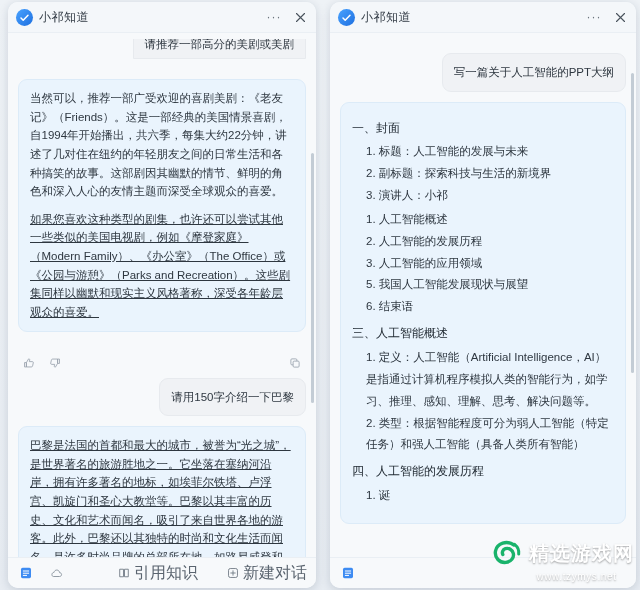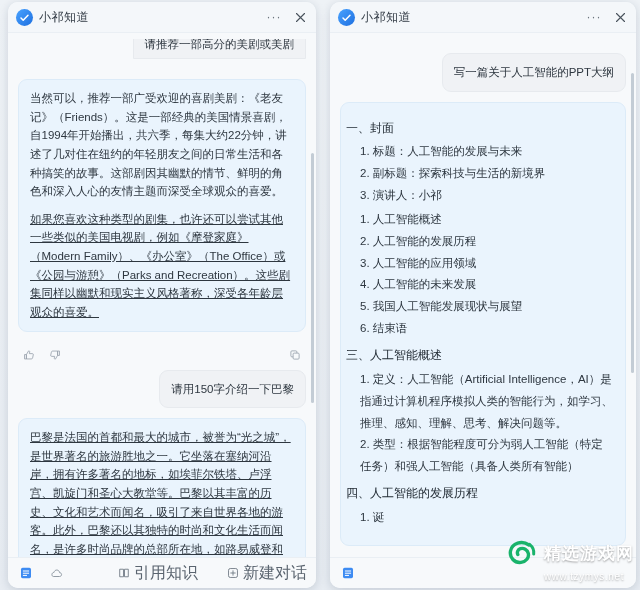--- a/index.html
+++ b/index.html
@@ -88,21 +88,21 @@
     border-radius: 9px;
     padding: 9px 11px;
     font-size: 11.5px;
     line-height: 1.62;
     color: #2e3740;
     position: relative;
   }
   .bubble.assistant {
     background: #eaf4fd;
     border: 1px solid #dcebf8;
-    margin-bottom: 12px;
+    margin-bottom: 20px;
   }
   .bubble.user {
     background: #f0f2f5;
     border: 1px solid #e7eaee;
     margin: 0 0 10px auto;
     width: fit-content;
     max-width: 86%;
   }
   .row-user { display: flex; justify-content: flex-end; }
   .bubble p { margin: 0 0 9px 0; }
@@ -199,21 +199,21 @@
     flex-direction: column;
     align-items: center;
     pointer-events: none;
   }
   .wm-top { display: flex; align-items: center; gap: 6px; }
   .wm-logo {
     width: 34px; height: 34px;
     position: relative;
   }
   .wm-text {
-    font-size: 17px;
+    font-size: 20px;
     font-weight: bold;
     color: #ffffff;
     text-shadow: 0 1px 2px rgba(0,0,0,0.35);
     letter-spacing: 1px;
   }
   .wm-url {
     margin-top: 1px;
     font-size: 10px;
     color: #ffffff;
     text-shadow: 0 1px 2px rgba(0,0,0,0.35);
@@ -337,35 +337,34 @@
         </span>
       </span>
     </div>
 
     <div class="chat">
 
       <div class="row-user" style="padding-top:14px;">
         <div class="bubble user">写一篇关于人工智能的PPT大纲</div>
       </div>
 
-      <div class="bubble assistant" style="padding:10px 11px 14px 5px;">
+      <div class="bubble assistant" style="padding:10px 11px 14px 11px;">
         <div class="outline">
 
           <div class="ol-h">一、封面</div>
           <div class="ol-sub">
             <span class="ln">1. 标题：人工智能的发展与未来</span>
             <span class="ln">2. 副标题：探索科技与生活的新境界</span>
             <span class="ln">3. 演讲人：小祁</span>
           </div>
 
           <div class="ol-sub">
             <span class="ln">1. 人工智能概述</span>
             <span class="ln">2. 人工智能的发展历程</span>
             <span class="ln">3. 人工智能的应用领域</span>
-            <span class="ln">4. 人工智能的未来发展</span>
             <span class="ln">5. 我国人工智能发展现状与展望</span>
             <span class="ln">6. 结束语</span>
           </div>
 
           <div class="ol-h">三、人工智能概述</div>
           <div class="ol-sub">
             <span class="ln">1. 定义：人工智能（Artificial Intelligence，AI）是指通过计算机程序模拟人类的智能行为，如学习、推理、感知、理解、思考、解决问题等。</span>
             <span class="ln">2. 类型：根据智能程度可分为弱人工智能（特定任务）和强人工智能（具备人类所有智能）</span>
           </div>
 

